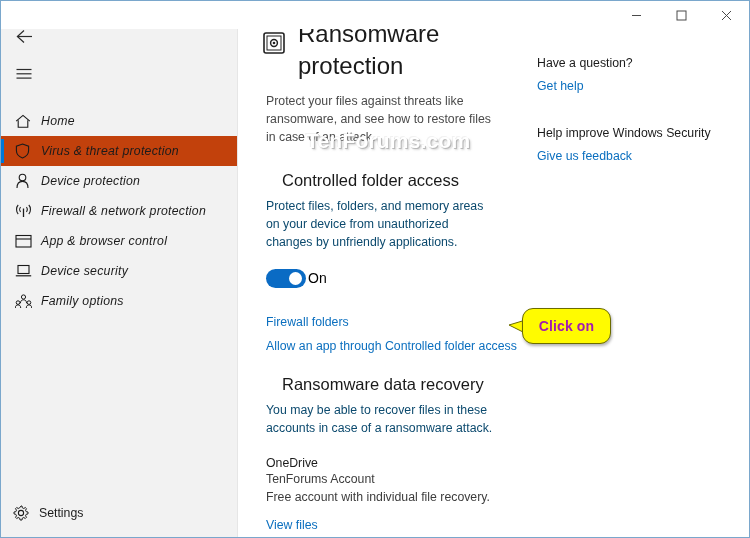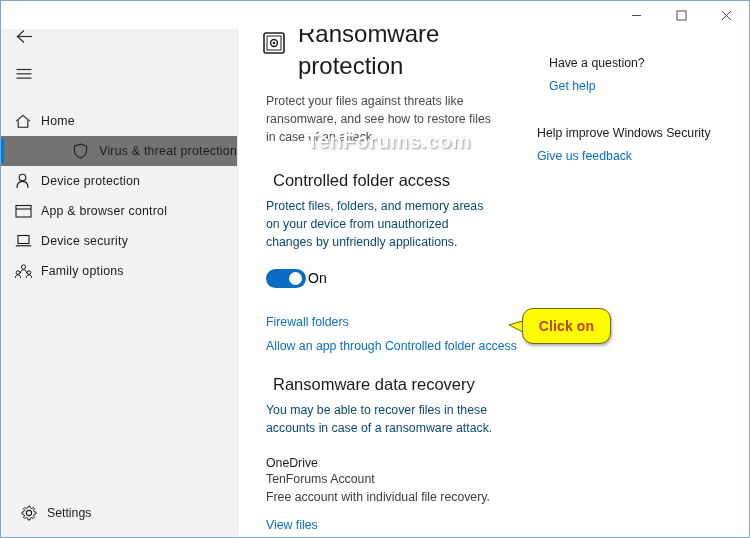--- a/index.html
+++ b/index.html
@@ -73,20 +73,21 @@
     margin-top: 16px;
   }
   .nav-item {
     position: relative;
     height: 30px;
     display: flex;
     align-items: center;
     padding-left: 14px;
     cursor: default;
     color: #1b1b1b;
+    font-style: italic;
   }
   .nav-item .nav-ico {
     width: 26px;
     flex: 0 0 26px;
     display: flex;
     align-items: center;
     color: #1b1b1b;
   }
   .nav-item .nav-label {
     font-size: 12.3px;
@@ -95,31 +96,31 @@
     white-space: nowrap;
   }
   .nav-item.selected::before {
     content: "";
     position: absolute;
     left: 0; top: 3px;
     width: 3px;
     height: 24px;
     background: #0078d7;
   }
-  .nav-item.selected { background: #737373; justify-content: flex-end; }
+  .nav-item.selected { background: #c2410c; }
 
   .settings-row {
     position: absolute;
     bottom: 10px;
     left: 0;
     width: 100%;
     height: 30px;
     display: flex;
     align-items: center;
-    padding-left: 20px;
+    padding-left: 12px;
     box-sizing: border-box;
     cursor: default;
   }
   .settings-row .nav-ico {
     width: 26px;
     flex: 0 0 26px;
     display: flex;
     align-items: center;
     color: #1b1b1b;
   }
@@ -162,21 +163,21 @@
     line-height: 1.47;
     color: #4a4a4a;
     margin: 11px 0 0 0;
     max-width: 228px;
   }
 
   .section-title {
     font-size: 16.5px;
     font-weight: 400;
     color: #1a1a1a;
-    margin: 24px 0 0 7px;
+    margin: 24px 0 0 16px;
   }
   .section-desc {
     font-size: 12.3px;
     line-height: 1.47;
     color: #0c4a6e;
     margin: 7px 0 0 0;
     max-width: 228px;
   }
 
   
@@ -238,21 +239,21 @@
     top: 28px;
     left: 536px;
     width: 210px;
     height: 508px;
   }
   .help-head {
     font-size: 12.3px;
     color: #1b1b1b;
     margin: 0;
   }
-  .help-grp-1 { position: absolute; top: 27px; left: 12px; }
+  .help-grp-1 { position: absolute; top: 27px; left: 0; }
   .help-grp-2 { position: absolute; top: 97px; left: 0; }
   .help-link { margin-top: 9px; display: block; }
 
   
   .watermark {
     position: absolute;
     left: 305px;
     top: 128px;
     font-size: 21px;
     font-weight: bold;
@@ -287,21 +288,21 @@
     border-radius: 11px;
     box-shadow: 1px 2px 3px rgba(0,0,0,0.30);
     display: flex;
     align-items: center;
     justify-content: center;
     box-sizing: border-box;
   }
   .callout .bubble span {
     font-size: 14px;
     font-weight: bold;
-    color: #c2410c;
+    color: #a21caf;
     letter-spacing: 0.1px;
   }
   .callout .tail {
     position: absolute;
     left: 0;
     top: 9px;
     width: 22px;
     height: 20px;
     z-index: -1;
   }
@@ -372,20 +373,32 @@
       <div class="nav-item">
         <span class="nav-ico">
           <svg width="15" height="16" viewBox="0 0 15 16">
             <circle cx="7.5" cy="4.6" r="3.3" fill="none" stroke="currentColor" stroke-width="1.1"></circle>
             <path d="M2 15 C2 10.6 4.5 8.4 7.5 8.4 C10.5 8.4 13 10.6 13 15" fill="none" stroke="currentColor" stroke-width="1.1"></path>
           </svg>
         </span>
         <span class="nav-label">Device protection</span>
       </div>
 
+      <div class="nav-item">
+        <span class="nav-ico">
+          <svg width="17" height="15" viewBox="0 0 17 15">
+            <line x1="8.5" y1="4.5" x2="8.5" y2="13" stroke="currentColor" stroke-width="1.3"></line>
+            <path d="M5.6 3.2 C4.4 4.4 4.4 6.6 5.6 7.8" fill="none" stroke="currentColor" stroke-width="1.1"></path>
+            <path d="M11.4 3.2 C12.6 4.4 12.6 6.6 11.4 7.8" fill="none" stroke="currentColor" stroke-width="1.1"></path>
+            <path d="M3.2 1 C1 3.2 1 7.8 3.2 10" fill="none" stroke="currentColor" stroke-width="1.1"></path>
+            <path d="M13.8 1 C16 3.2 16 7.8 13.8 10" fill="none" stroke="currentColor" stroke-width="1.1"></path>
+          </svg>
+        </span>
+        <span class="nav-label">Firewall &amp; network protection</span>
+      </div>
 
       <div class="nav-item">
         <span class="nav-ico">
           <svg width="17" height="14" viewBox="0 0 17 14">
             <rect x="1" y="1.5" width="15" height="11.5" fill="none" stroke="currentColor" stroke-width="1.1"></rect>
             <line x1="1" y1="5" x2="16" y2="5" stroke="currentColor" stroke-width="1.1"></line>
           </svg>
         </span>
         <span class="nav-label">App &amp; browser control</span>
       </div>

